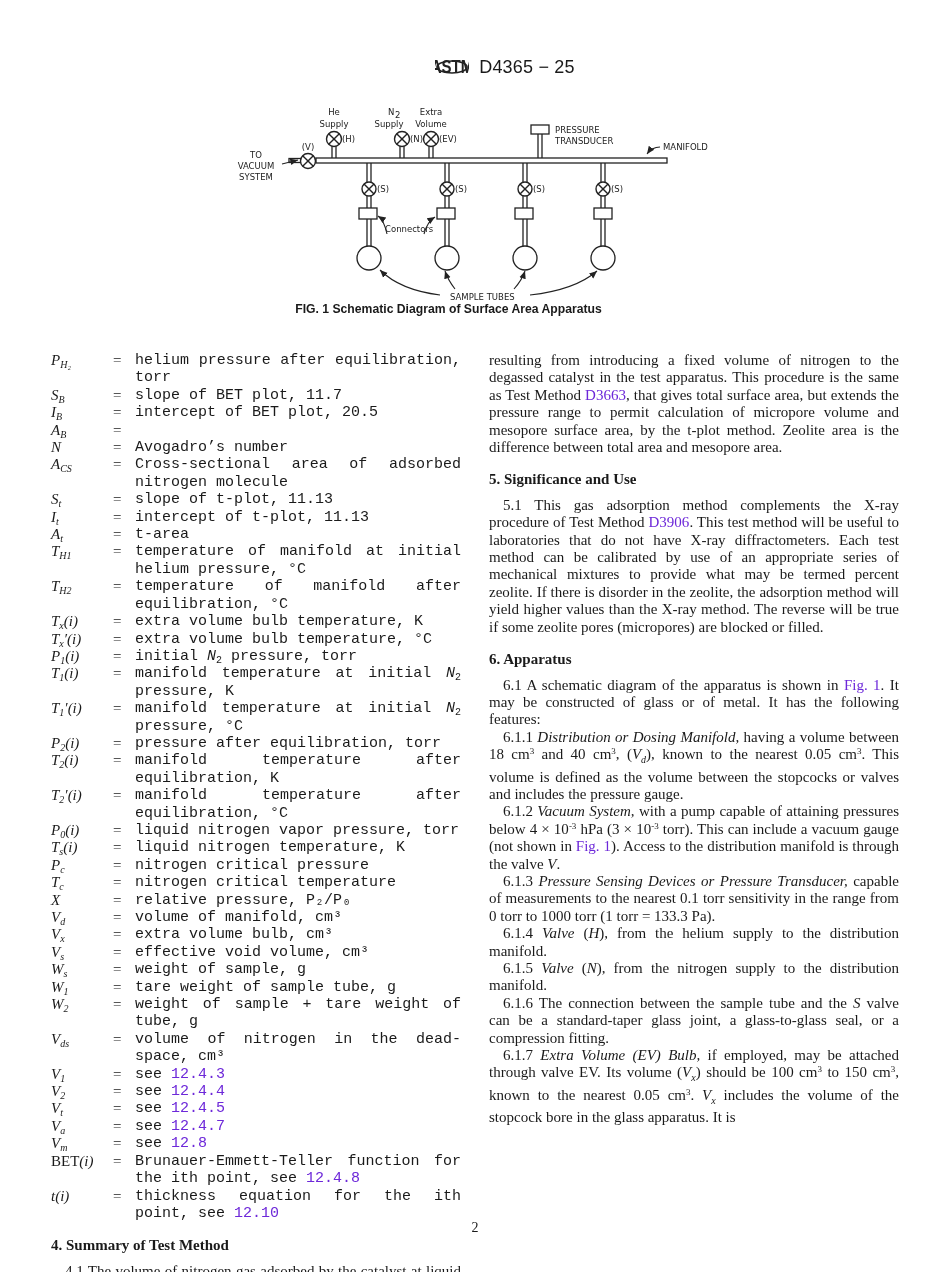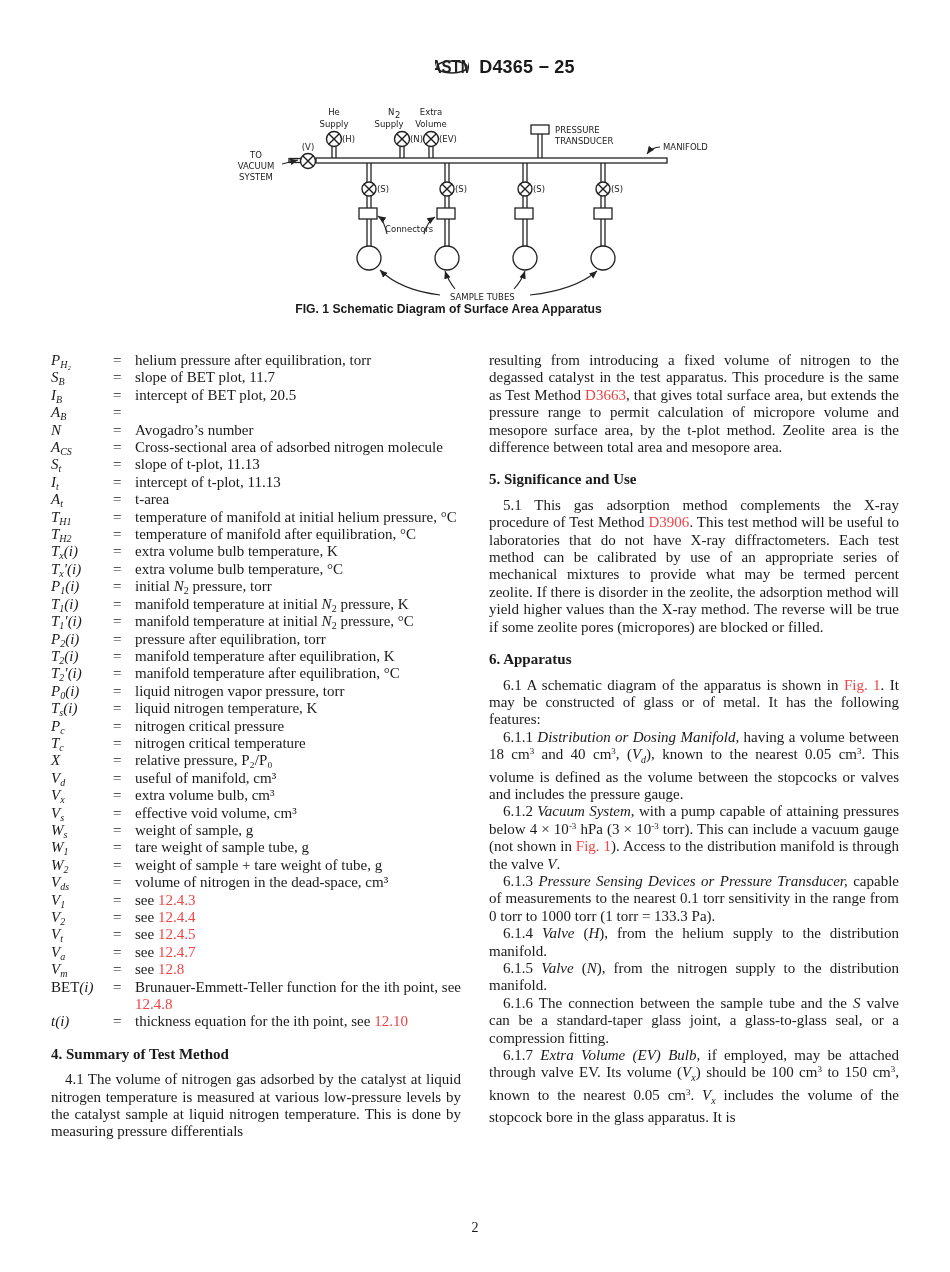--- a/index.html
+++ b/index.html
@@ -1,33 +1,33 @@
 <!DOCTYPE html>
 <html><head>
 <meta charset="utf-8">
 <style>
   html, body { margin: 0; padding: 0; background: #ffffff; }
   body { width: 950px; height: 1272px; position: relative; overflow: hidden; font-family: "Liberation Serif", serif; color: #1a1a1a; }
   .header { position: absolute; top: 52px; left: 0; width: 950px; text-align: center; padding-left: 30px; }
   .header .logo { display: inline-block; vertical-align: middle; width: 34px; height: 30px; margin-right: 6px; }
-  .header .designation { display: inline-block; vertical-align: middle; font-family: "Liberation Sans", sans-serif; font-weight: bold; font-size: 18px; letter-spacing: 0.2px; }
+  .header .designation { display: inline-block; vertical-align: middle; font-family: "Liberation Sans", sans-serif; font-weight: normal; font-size: 18px; letter-spacing: 0.2px; }
   .figure { position: absolute; top: 92px; left: 220px; width: 510px; height: 210px; margin-top: 8px; }
   .figure svg { width: 510px; height: 210px; }
   .fig-caption { position: absolute; top: 302px; left: 12px; width: 873px; text-align: center; font-family: "Liberation Sans", sans-serif; font-weight: bold; font-size: 12.2px; }
   .col { position: absolute; top: 352px; font-size: 15px; line-height: 17.4px; }
   .col-left { left: 51px; width: 410px; }
   .col-right { left: 489px; width: 410px; }
   .defs .row { display: flex; }
   .defs .sym { width: 62px; font-style: italic; flex: none; white-space: nowrap; }
   .defs .sym.upright { font-style: normal; }
   .defs .eq { width: 22px; flex: none; }
-  .defs .desc { flex: 1; text-align: justify; }
+  .defs .desc { flex: 1; text-align: justify; font-family: Liberation Mono, monospace; }
   .defs sub { font-size: 10px; vertical-align: -3px; line-height: 0; }
   sup { font-size: 9px; line-height: 0; vertical-align: 5px; }
-  a.ref { color: #ef4444; text-decoration: none; }
+  a.ref { color: #6d28d9; text-decoration: none; }
   .section-title { font-weight: bold; font-size: 15px; margin: 15px 0 8px 0; }
   p { margin: 0; text-align: justify; }
   p.para { text-indent: 14px; }
   .page-num { position: absolute; top: 1220px; left: 0; width: 950px; text-align: center; font-size: 14px; }
   .dlabel { font-family: "DejaVu Sans", sans-serif; font-size: 8.5px; fill: #222; }
 </style>
 </head>
 <body>
 
 <div class="header">
@@ -299,21 +299,21 @@
         <span class="desc"><span>nitrogen critical temperature</span></span>
       </div>
       <div class="row">
         <span class="sym"><span>X</span></span>
         <span class="eq">=</span>
         <span class="desc"><span>relative pressure, P₂/P₀</span></span>
       </div>
       <div class="row">
         <span class="sym"><span>V</span><sub>d</sub></span>
         <span class="eq">=</span>
-        <span class="desc"><span>useful of manifold, cm³</span></span>
+        <span class="desc"><span>volume of manifold, cm³</span></span>
       </div>
       <div class="row">
         <span class="sym"><span>V</span><sub>x</sub></span>
         <span class="eq">=</span>
         <span class="desc"><span>extra volume bulb, cm³</span></span>
       </div>
       <div class="row">
         <span class="sym"><span>V</span><sub>s</sub></span>
         <span class="eq">=</span>
         <span class="desc"><span>effective void volume, cm³</span></span>

